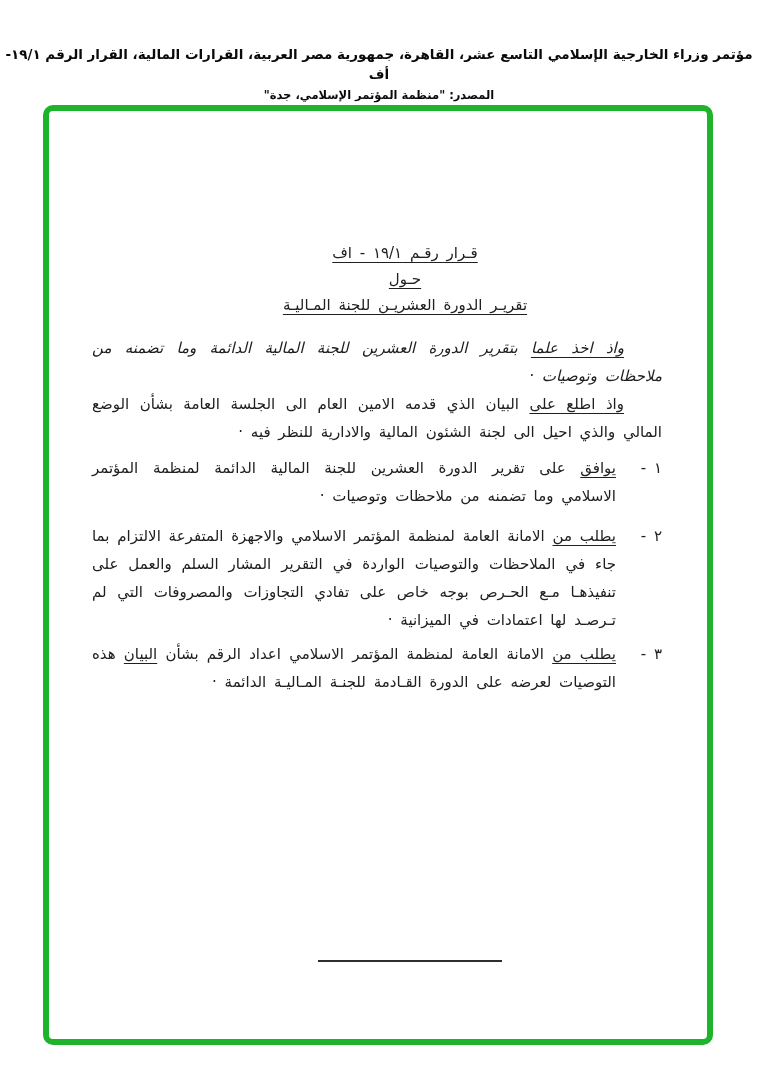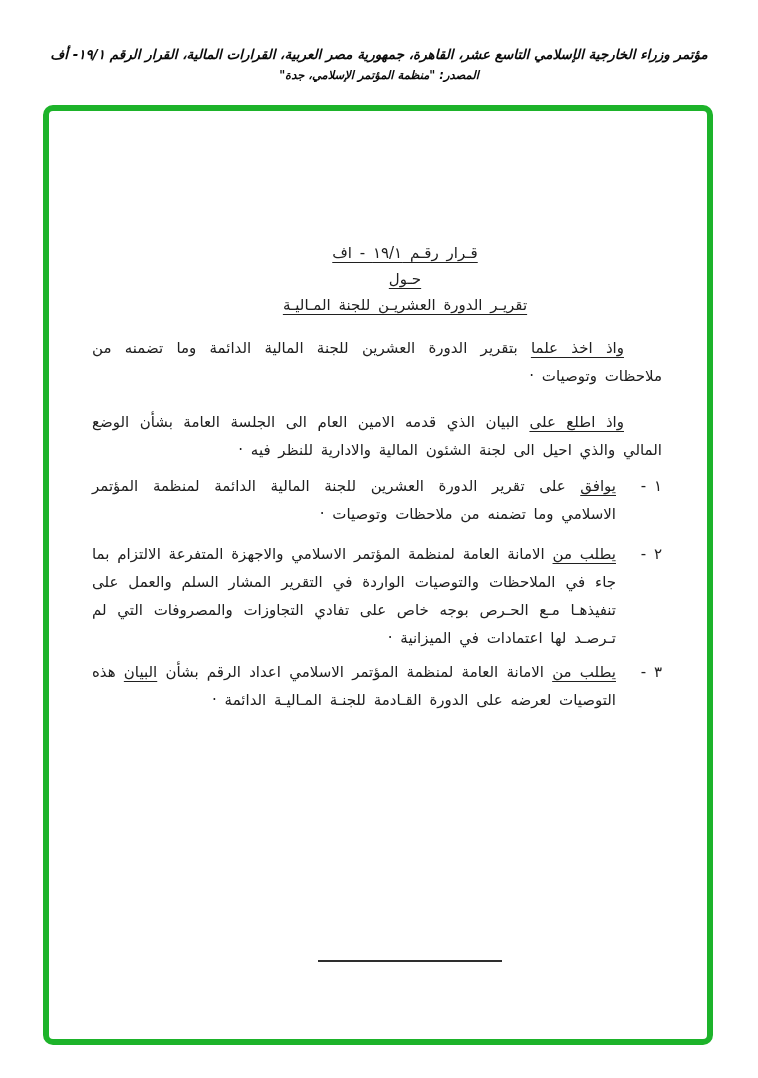--- a/index.html
+++ b/index.html
@@ -1,42 +1,42 @@
 <!DOCTYPE html>
 <html lang="ar"><head>
 <meta charset="utf-8">
 <style>
   html,body{margin:0;padding:0;}
   body{
     width:758px;height:1078px;position:relative;background:#ffffff;
     font-family:"DejaVu Sans",sans-serif;color:#1c1c1c;overflow:hidden;
   }
   
-  .doc-header{position:absolute;top:44px;left:0;width:758px;text-align:center;direction:rtl;color:#0a0a0a;font-style:italic;}
+  .doc-header{position:absolute;top:44px;left:0;width:758px;text-align:center;direction:rtl;color:#0a0a0a;}
   .doc-header .h1{font-size:13.5px;font-weight:bold;line-height:20px;letter-spacing:.2px;}
   .doc-header .h2{font-size:11.5px;font-weight:bold;line-height:18px;margin-top:2px;}
   
   .page-border{
     position:absolute;left:43px;top:105px;width:658px;height:928px;
     border:6px solid #1db32a;border-radius:10px;background:transparent;
   }
   
   .content{
     position:absolute;left:92px;top:240px;width:570px;direction:rtl;
     font-size:15px;line-height:28px;word-spacing:3px;color:#202020;text-align:justify;
   }
   .title-wrap{text-align:center;position:relative;right:-28px;line-height:26px;margin-bottom:16px;}
   .title-wrap .tl{
     text-decoration:underline;text-underline-offset:4px;text-decoration-thickness:1px;
     white-space:nowrap;
   }
   .u{text-decoration:underline;text-underline-offset:4px;text-decoration-thickness:1px;}
   .para{text-indent:38px;margin:0;}
-  .para.p2{margin-top:10px;}
-  .para.p3{margin-top:18px;}
+  .para.p2{margin-top:10px;font-style:italic;}
+  .para.p3{}
   .date-line{text-align:left;text-indent:0;line-height:28px;}
   .item{display:flex;margin-top:12px;}
   .item.first{margin-top:8px;}
   .item.third{margin-top:6px;}
   .item-num{flex:none;width:46px;white-space:nowrap;}
   .item-body{flex:1;text-align:justify;}
   .footer-rule{position:absolute;left:318px;top:960px;width:184px;height:2px;background:#2e2e2e;}
 </style>
 </head>
 <body>

